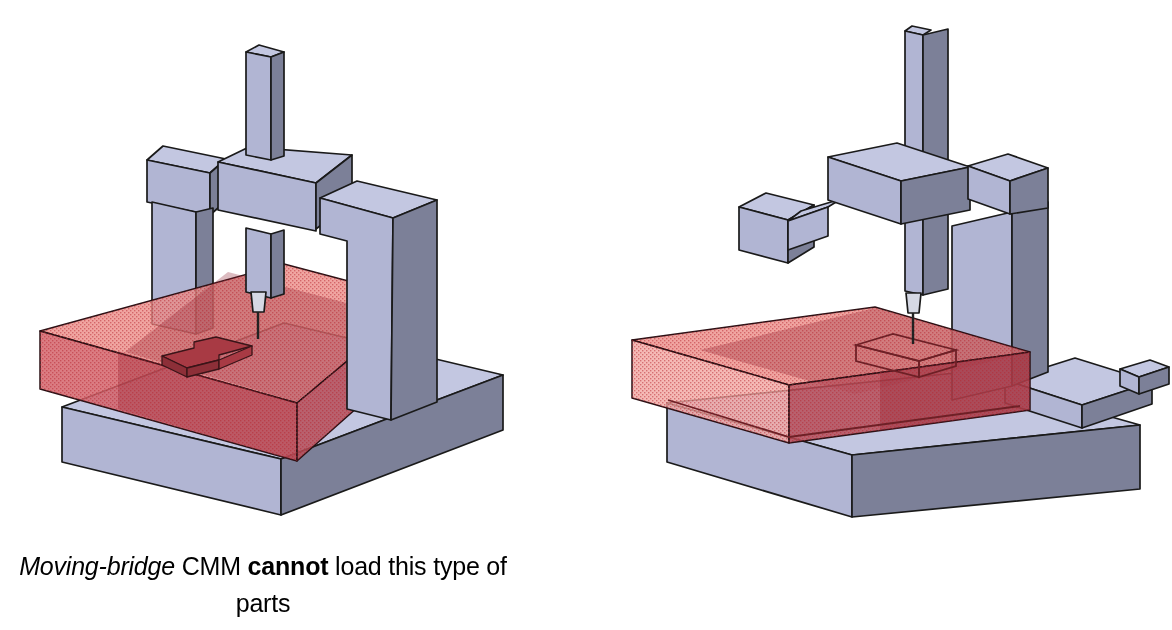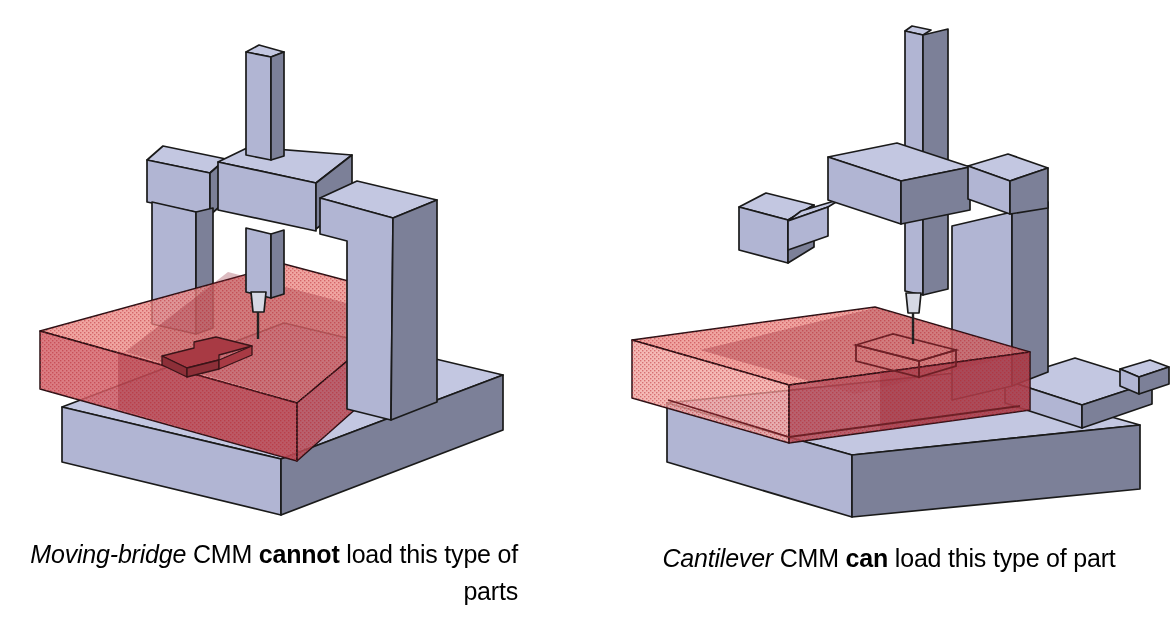--- a/index.html
+++ b/index.html
@@ -160,25 +160,19 @@
       <polygon class="pshadow innerline" points="856,345 919,361 919,377 856,361"></polygon>
       <polygon class="pshadow innerline" points="919,361 956,350 956,366 919,377"></polygon>
       <polyline class="innerline" points="668,400 789,437 1020,406"></polyline>
     </g>
 
     <polygon class="probe mstroke" points="906,293 921,293 919,313 908,313"></polygon>
     <line class="stylus" x1="913" y1="313" x2="913" y2="344"></line>
   </g>
 </svg>
 
-  <div class="caption" style="left:8px; top:536px; width:510px;text-align:right;">
+  <div class="caption" style="left:8px; top:548px; width:510px;">
     <span class="machine">Moving-bridge</span>
     <span>CMM</span>
     <span class="verdict">cannot</span>
     <span>load this type of parts</span>
   </div>
-  <div class="caption" style="left:648px; top:540px; width:482px;">
-    <span class="machine">Cantilever</span>
-    <span>CMM</span>
-    <span class="verdict">can</span>
-    <span>load this type of part</span>
-  </div>
 </div>
 
 </body></html>

